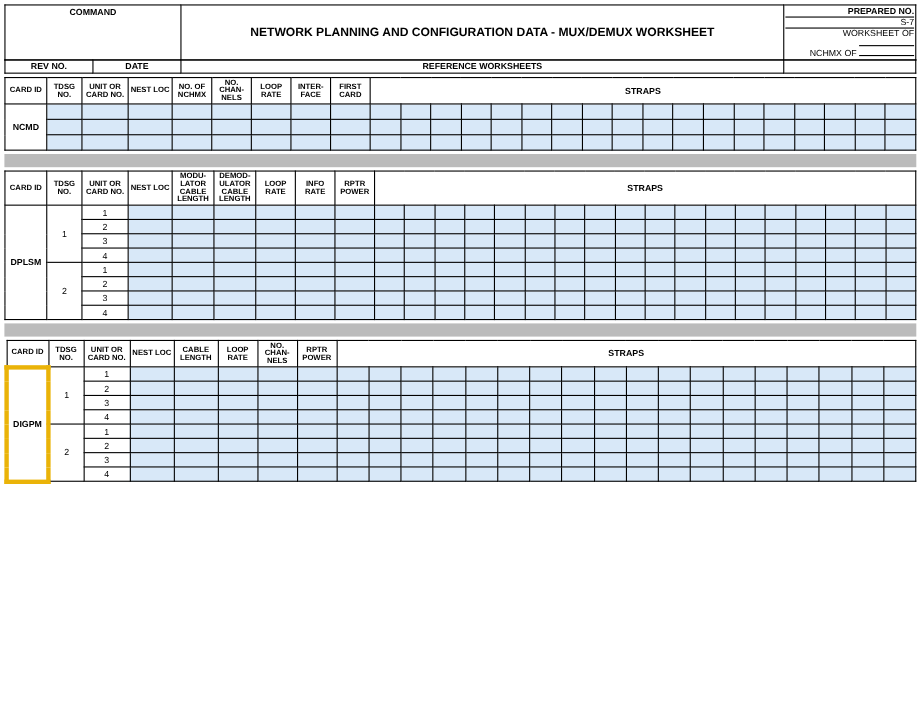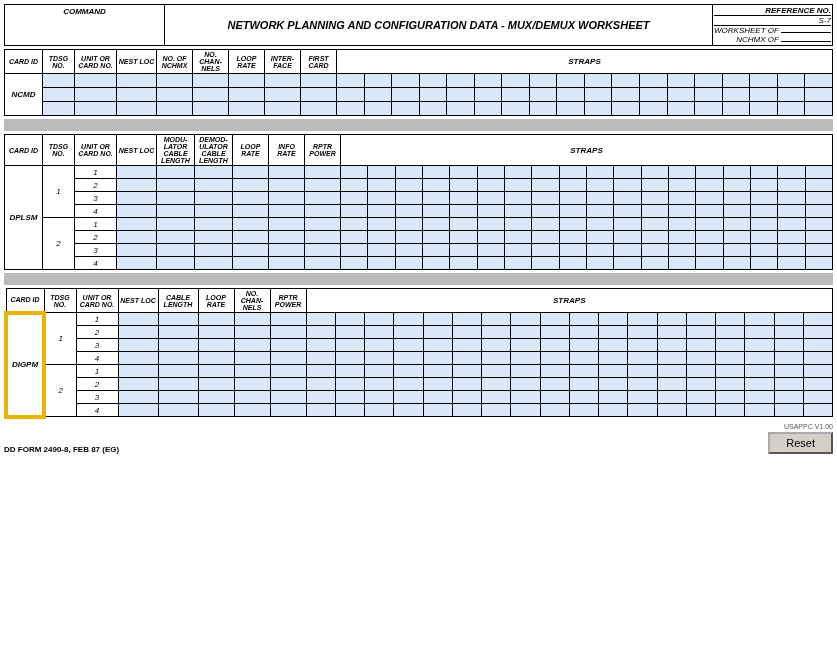--- a/index.html
+++ b/index.html
@@ -1,47 +1,57 @@
 <!DOCTYPE html>
 <html><head>
   <meta charset="utf-8">
   <style>
     * { box-sizing: border-box; margin: 0; padding: 0; }
     body { font-family: Arial, sans-serif; font-size: 9px; background: #fff; }
     .page { width: 837px; min-height: 655px; background: #fff; padding: 4px; position: relative; }
-    table { border-collapse: collapse; width: 100%; font-style: italic; }
+    table { border-collapse: collapse; width: 100%; }
     td, th { border: 1px solid #000; padding: 1px 2px; vertical-align: middle; text-align: center; font-size: 7.5px; }
   </style>
 </head>
 <body>
 
 <div class="page">
 
   <table style="margin-bottom:0; border-collapse:collapse;">
     <tbody>
         <tr>
       <td style="width:160px; font-size:8px; font-weight:bold; vertical-align:top; border:1px solid #000; padding:2px;">COMMAND</td>
       <td style="text-align:center; font-size:11px; font-weight:bold; border:1px solid #000; padding:4px;">NETWORK PLANNING AND CONFIGURATION DATA - MUX/DEMUX  WORKSHEET</td>
       <td style="width:120px; border:1px solid #000; padding:1px; vertical-align:top;">
-        <div style="font-size:8px; font-weight:bold; text-align:right; border-bottom:1px solid #000;">REFERENCE NO.</div>
+        <div style="font-size:8px; font-weight:bold; text-align:right; border-bottom:1px solid #000;">PREPARED NO.</div>
         <div style="font-size:8px; text-align:right; border-bottom:1px solid #000;">S-7</div>
         <div style="font-size:8px; text-align:right;">
           <span>WORKSHEET</span>&nbsp;<span>OF</span>
           <div style="border-bottom:1px solid #000; width:50px; display:inline-block;"></div>
         </div>
         <div style="font-size:8px; text-align:right;">
           <span>NCHMX</span>&nbsp;<span>OF</span>
           <div style="border-bottom:1px solid #000; width:50px; display:inline-block;"></div>
         </div>
       </td>
     </tr>
   </tbody>
     </table>
 
 
+  <table style="border-collapse:collapse; margin-top:-1px;">
+    <tbody>
+        <tr>
+      <td style="width:80px; font-size:8px; font-weight:bold; border:1px solid #000; padding:1px 2px;">REV NO.</td>
+      <td style="width:80px; font-size:8px; font-weight:bold; border:1px solid #000; padding:1px 2px;">DATE</td>
+      <td style="font-size:8px; font-weight:bold; border:1px solid #000; padding:1px 2px;">REFERENCE WORKSHEETS</td>
+      <td style="width:120px; border:1px solid #000;"></td>
+    </tr>
+  </tbody>
+    </table>
 
   <table style="border-collapse:collapse; margin-top:3px; width:100%;">
     <colgroup>
       <col style="width:38px">
       <col style="width:32px">
       <col style="width:42px">
       <col style="width:40px">
       <col style="width:36px">
       <col style="width:36px">
       <col style="width:36px">
@@ -695,21 +705,14 @@
         <td style="border:1px solid #000; background:#d8e8f8;"></td>
           <td style="border:1px solid #000; background:#d8e8f8;"></td>
         <td style="border:1px solid #000; background:#d8e8f8;"></td>
           <td style="border:1px solid #000; background:#d8e8f8;"></td>
         <td style="border:1px solid #000; background:#d8e8f8;"></td>
           <td style="border:1px solid #000; background:#d8e8f8;"></td>
       </tr>
     </tbody>
   </table>
 
-  <div style="display:flex; justify-content:space-between; align-items:flex-end; margin-top:4px;">
-    <div style="font-size:8px; font-weight:bold;">DD FORM 2490-8, FEB 87 (EG)</div>
-    <div style="display:flex; flex-direction:column; align-items:flex-end; gap:2px;">
-      <div style="font-size:7px; color:#555;">USAPPC V1.00</div>
-      <button style="border:2px outset #aaa; background:#d4d0c8; padding:3px 16px; font-size:11px; cursor:pointer;">Reset</button>
-    </div>
-  </div>
 
 </div>
 
 </body></html>

